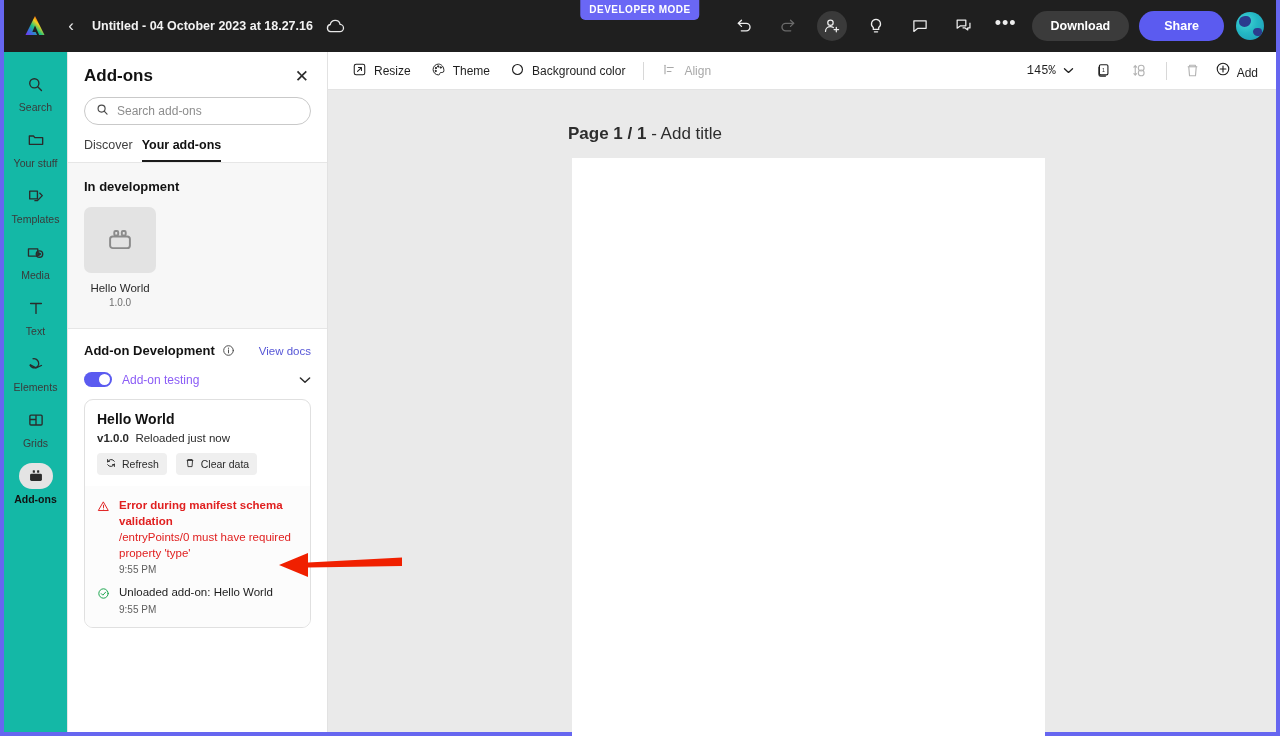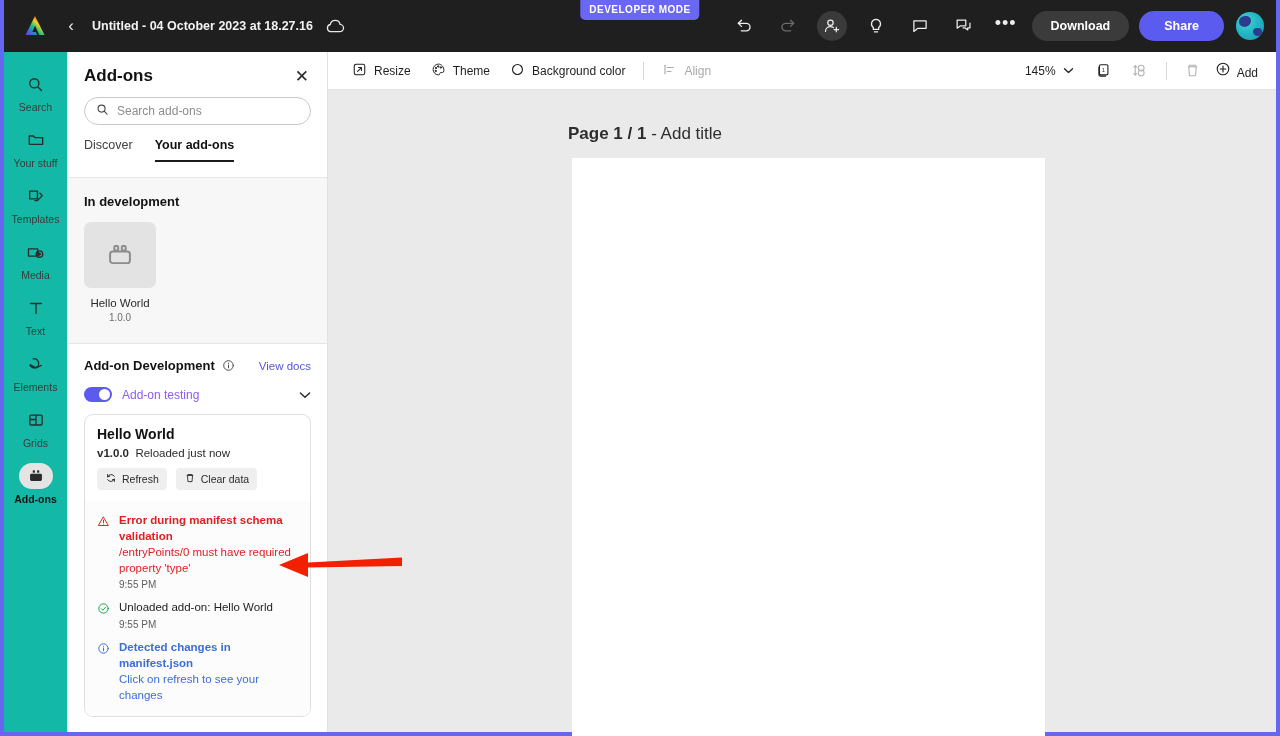--- a/index.html
+++ b/index.html
@@ -107,21 +107,21 @@
   .search-box {
     display: flex; align-items: center; gap: 8px;
     border: 1px solid #c9c9c9; border-radius: 16px; height: 28px;
     padding: 0 11px; background: #fff;
   }
   .search-box input {
     border: none; outline: none; font-size: 12px; color: #444;
     background: transparent; width: 100%; font-family: inherit;
   }
   .search-box input::placeholder { color: #8d8d8d; }
-  .tabs { display: flex; gap: 22px; padding: 13px 16px 16px;
+  .tabs { display: flex; gap: 9px; padding: 13px 16px 1px;
     border-bottom: 1px solid #e6e6e6; }
   .tab { font-size: 12.5px; color: #3f3f3f; padding-bottom: 9px;
     cursor: pointer; position: relative; }
   .tab.active { font-weight: 700; color: #111; }
   .tab.active::after {
     content: ''; position: absolute; left: 0; right: 0; bottom: -1px;
     height: 2px; background: #1b1b1b;
   }
   .dev-section {
     background: #f7f7f7; padding: 16px 16px 20px; flex: 0 0 auto;
@@ -199,21 +199,21 @@
     background: #fff; display: flex; align-items: center; padding: 0 14px;
     border-bottom: 1px solid #e3e3e3;
   }
   .ct-item {
     display: flex; align-items: center; gap: 7px; font-size: 12px;
     color: #1f1f1f; padding: 5px 10px; cursor: pointer; border-radius: 4px;
   }
   .ct-item.disabled { color: #a8a8a8; cursor: default; }
   .ct-sep { width: 1px; height: 18px; background: #d8d8d8; margin: 0 8px; }
   .ct-right { margin-left: auto; display: flex; align-items: center; }
-  .zoom-val { font-size: 12px; color: #1f1f1f; }
+  .zoom-val { font-size: 12px; color: #1f1f1f; font-family: Liberation Mono, monospace; }
   .zoom-chev { font-size: 10px; color: #1f1f1f; margin: 0 12px 0 7px; cursor: pointer; }
   .ct-ico { width: 26px; height: 26px; display: flex; align-items: center;
     justify-content: center; color: #1f1f1f; cursor: pointer; margin: 0 5px; }
   .ct-ico.disabled { color: #b4b4b4; }
   .ct-add { display: flex; align-items: flex-end; gap: 6px; font-size: 12px;
     color: #1f1f1f; cursor: pointer; margin-left: 4px; padding-right: 4px; }
 
   .page-label {
     position: absolute; left: 240px; top: 72px; font-size: 17px; color: #2d2d2d;
   }
@@ -495,33 +495,20 @@
               <circle cx="10" cy="10" r="7.2"></circle>
                 <path d="M6.6 10.2 9 12.6l4.4-4.8"></path>
             </svg>
           </div>
           <div class="log-body">
             <div class="log-msg c-normal">Unloaded add-on: Hello World</div>
             <div class="log-time">9:55 PM</div>
           </div>
         </div>
 
-        <div class="log-row">
-          <div class="log-ico">
-            <svg width="13" height="13" viewBox="0 0 20 20" fill="none" stroke="#3a6ed8" stroke-width="1.5" stroke-linecap="round">
-              <circle cx="10" cy="10" r="7.2"></circle>
-                <path d="M10 9.2v4.4"></path>
-                <circle cx="10" cy="6.5" r=".9" fill="#3a6ed8" stroke="none"></circle>
-            </svg>
-          </div>
-          <div class="log-body">
-            <div class="log-msg c-info">Detected changes in manifest.json</div>
-            <div class="log-detail c-info">Click on refresh to see your changes</div>
-          </div>
-        </div>
       </div>
     </div>
   </div>
 
   <div class="canvas-area">
     <div class="canvas-toolbar">
       <div class="ct-item">
         <span>
           <svg width="15" height="15" viewBox="0 0 20 20" fill="none" stroke="currentColor" stroke-width="1.4" stroke-linecap="round" stroke-linejoin="round">
             <rect x="3" y="3" width="14" height="14" rx="2.4"></rect>

